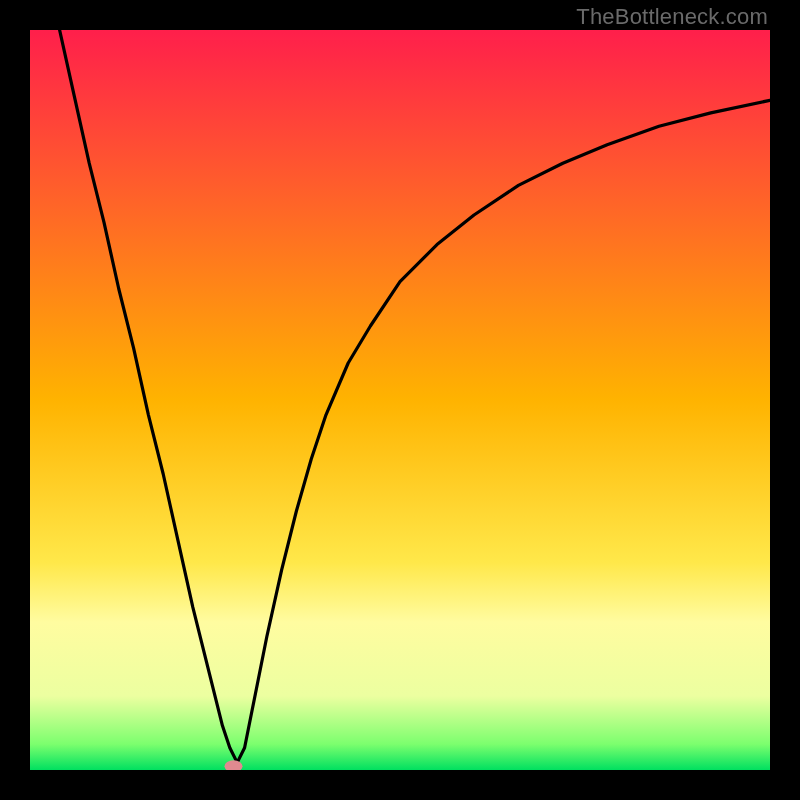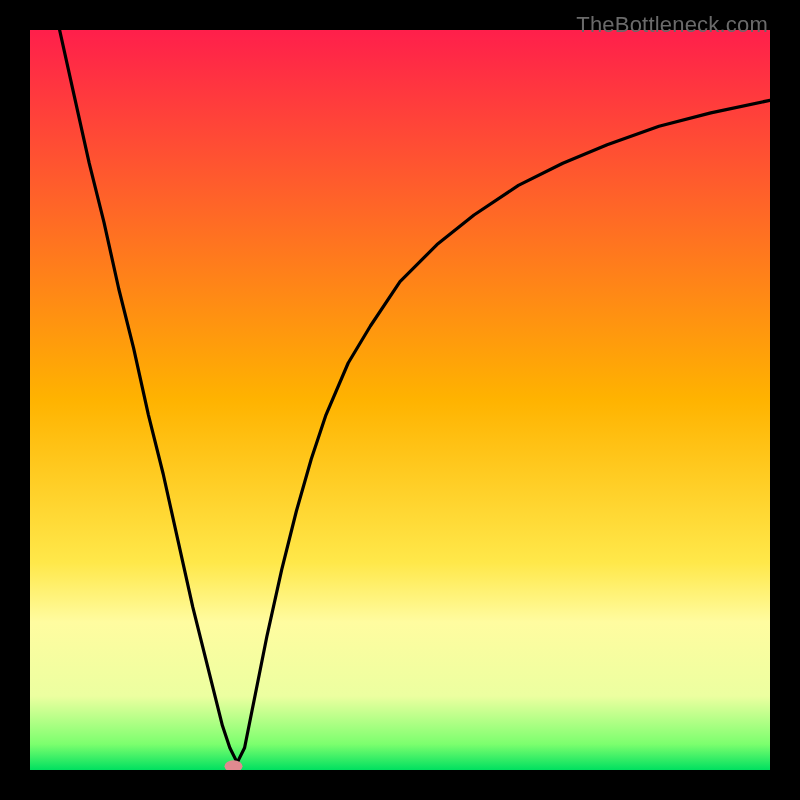--- a/index.html
+++ b/index.html
@@ -21,21 +21,21 @@
   }
   .plot-area {
     position: absolute;
     left: 0;
     top: 0;
     width: 740px;
     height: 740px;
   }
   .watermark {
     position: absolute;
-    top: 12px;
+    top: 4px;
     right: 32px;
     color: #6a6a6a;
     font-size: 22px;
     font-weight: 500;
     letter-spacing: 0.2px;
     user-select: none;
   }
 </style>
 </head>
 <body>

